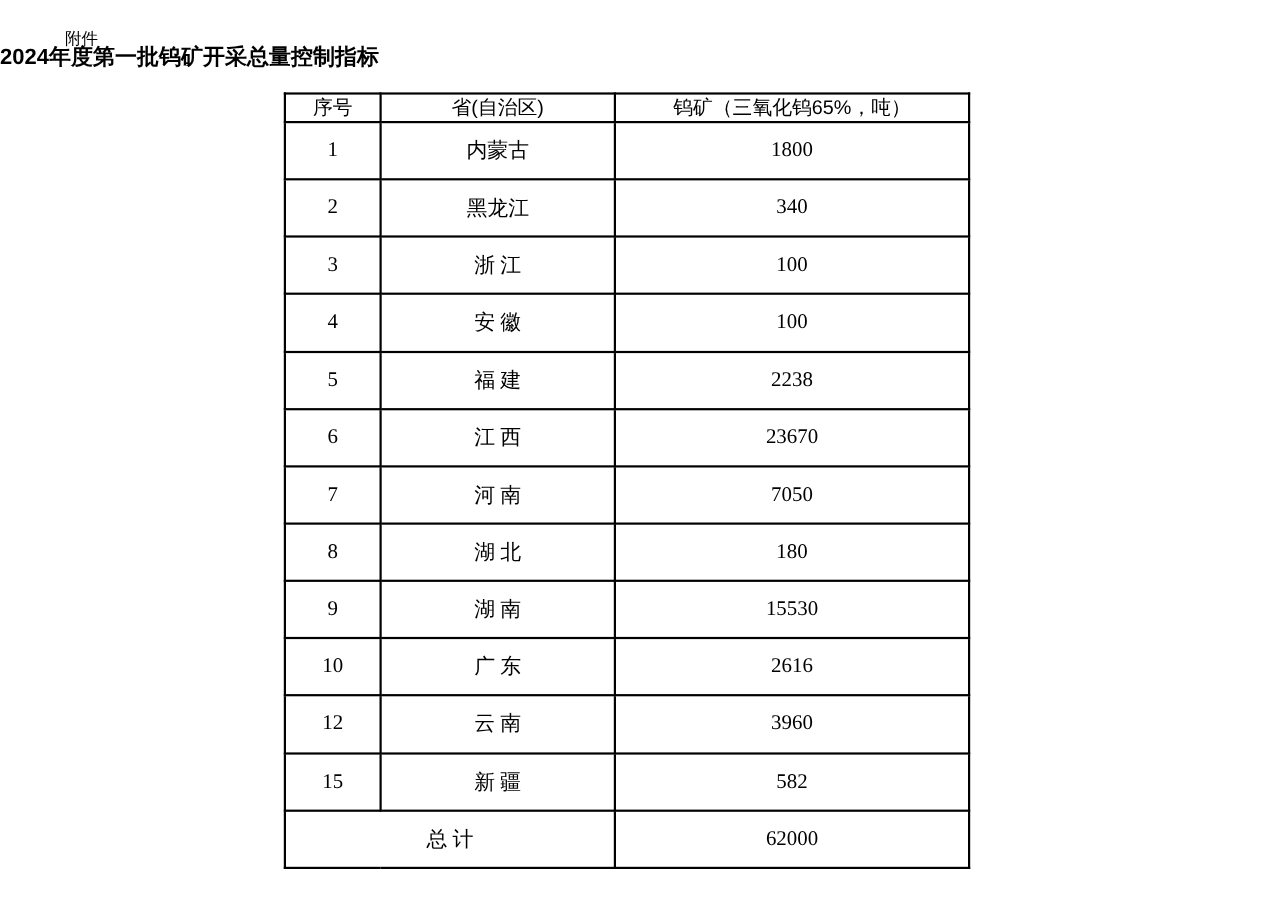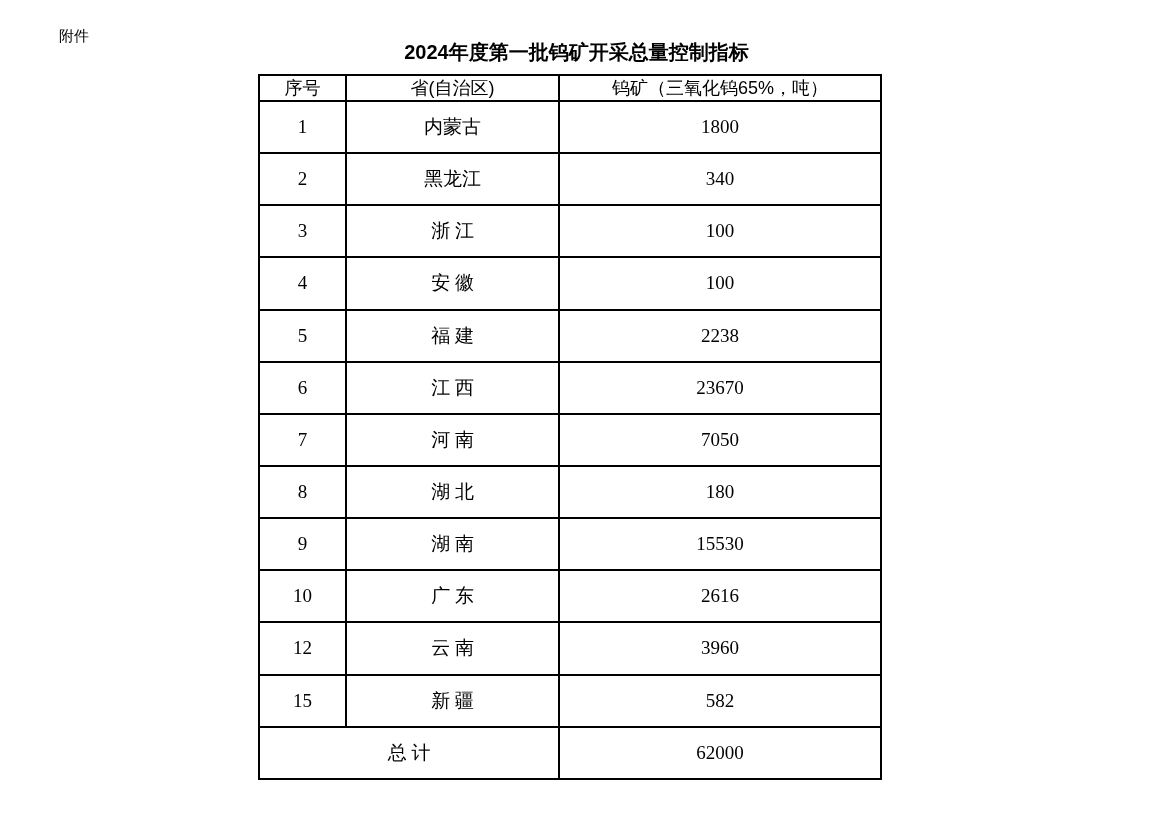--- a/index.html
+++ b/index.html
@@ -23,31 +23,30 @@
     font-size: 15px;
     line-height: 1.0;
     color: #000000;
     text-align: center;
   }
   .doc-title {
     position: absolute;
     top: 41px;
     left: 0;
     width: 100%;
-    text-align: center;
     font-family: "Liberation Sans", "DejaVu Sans", sans-serif;
     font-weight: bold;
     font-size: 20px;
     line-height: 1.1;
     color: #000000;
   }
   table.quota-table {
     position: absolute;
     left: 258px;
-    top: 74px;
+    top: 84px;
     width: 622px;
     height: 706px;
     border-collapse: collapse;
     table-layout: fixed;
     background: #ffffff;
   }
   table.quota-table th,
   table.quota-table td {
     border: 2px solid #000000;
     text-align: center;

